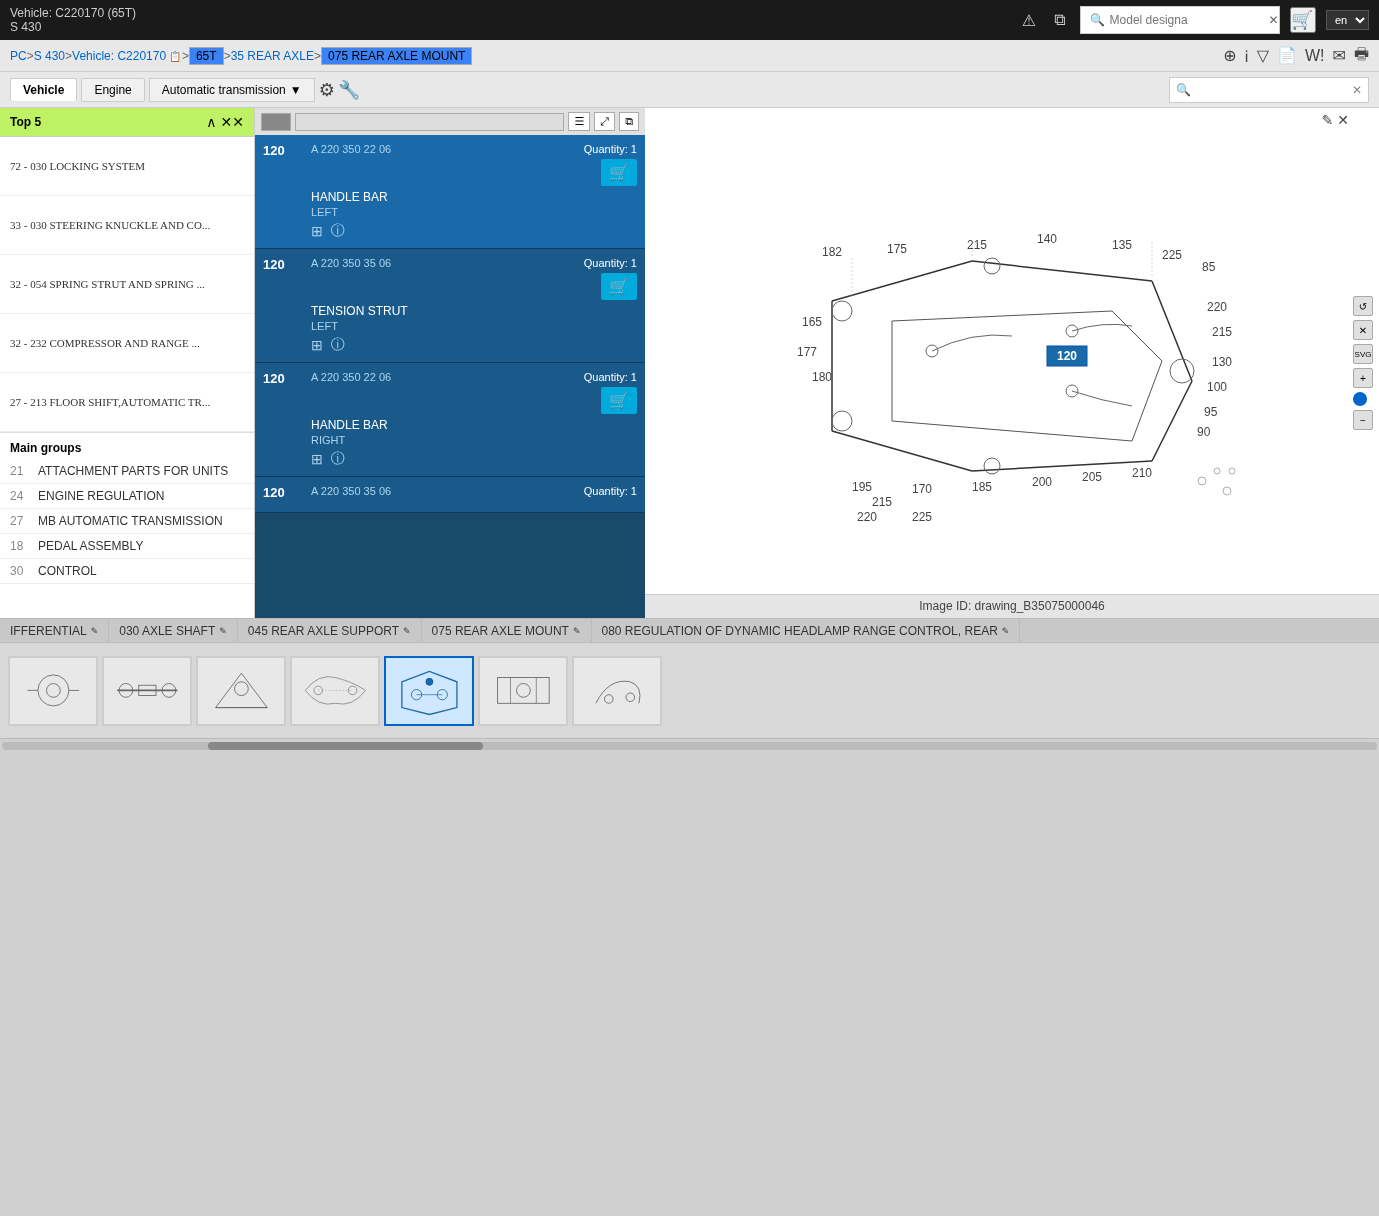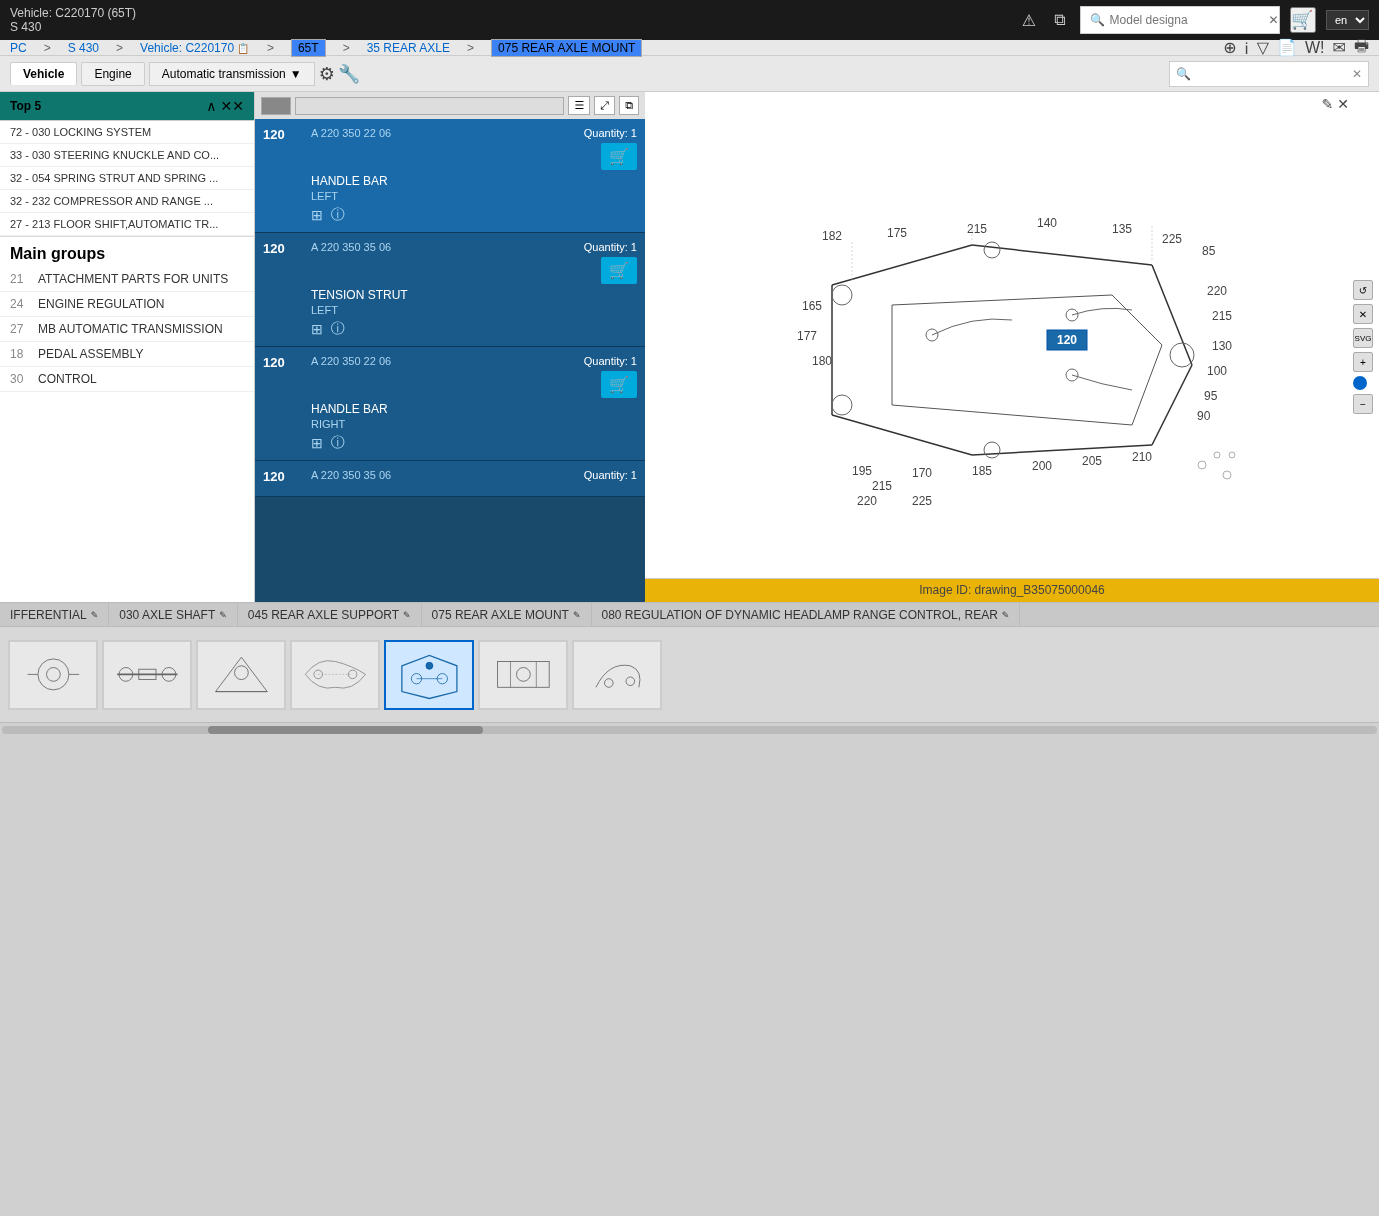--- a/index.html
+++ b/index.html
@@ -49,23 +49,23 @@
       font-size: 11px;
     }
     .cart-icon { font-size: 18px; color: #ccc; cursor: pointer; }
 
     
     .breadcrumb-bar {
       background: #e8e8e8;
       display: flex;
       align-items: center;
       padding: 4px 10px;
-      gap: 17px;
+      gap: 0;
       border-bottom: 1px solid #ccc;
-      height: 16px;
+      height: 32px;
     }
     .breadcrumb-item {
       color: #0066cc;
       cursor: pointer;
       font-size: 12px;
       text-decoration: none;
     }
     .breadcrumb-sep { color: #666; font-size: 12px; }
     .breadcrumb-current {
       background: #3b82f6;
@@ -134,42 +134,43 @@
 
     
     .left-panel {
       width: 255px;
       background: white;
       border-right: 1px solid #ccc;
       overflow-y: auto;
       flex-shrink: 0;
     }
     .left-panel-header {
-      background: #0f766e;
+      background: #bef264;
       padding: 6px 10px;
       display: flex;
       align-items: center;
       justify-content: space-between;
       font-weight: bold;
       font-size: 13px;
       border-bottom: 1px solid #ccc;
     }
     .left-panel-header-icons { display: flex; gap: 4px; }
     .left-panel-top-items { border-bottom: 1px solid #ddd; }
     .left-panel-item {
-      padding: 5px 10px;
+      padding: 23px 10px;
       border-bottom: 1px solid #eee;
       cursor: pointer;
       font-size: 11px;
       color: #333;
+      font-family: Liberation Serif, serif;
     }
     .left-panel-section-title {
       padding: 8px 10px 4px;
       font-weight: bold;
-      font-size: 16px;
+      font-size: 12px;
       color: #000;
     }
     .left-panel-main-item {
       display: flex;
       padding: 5px 10px;
       border-bottom: 1px solid #eee;
       cursor: pointer;
       font-size: 11px;
       color: #333;
       gap: 8px;
@@ -255,21 +256,21 @@
     }
     .blue-dot {
       width: 14px;
       height: 14px;
       background: #0066cc;
       border-radius: 50%;
     }
 
     
     .image-id-bar {
-      background: #eab308;
+      background: #e5e5e5;
       padding: 4px 10px;
       text-align: center;
       font-size: 11px;
       color: #444;
       border-top: 1px solid #ccc;
       height: 24px;
     }
 
     
     .thumbnail-strip {

